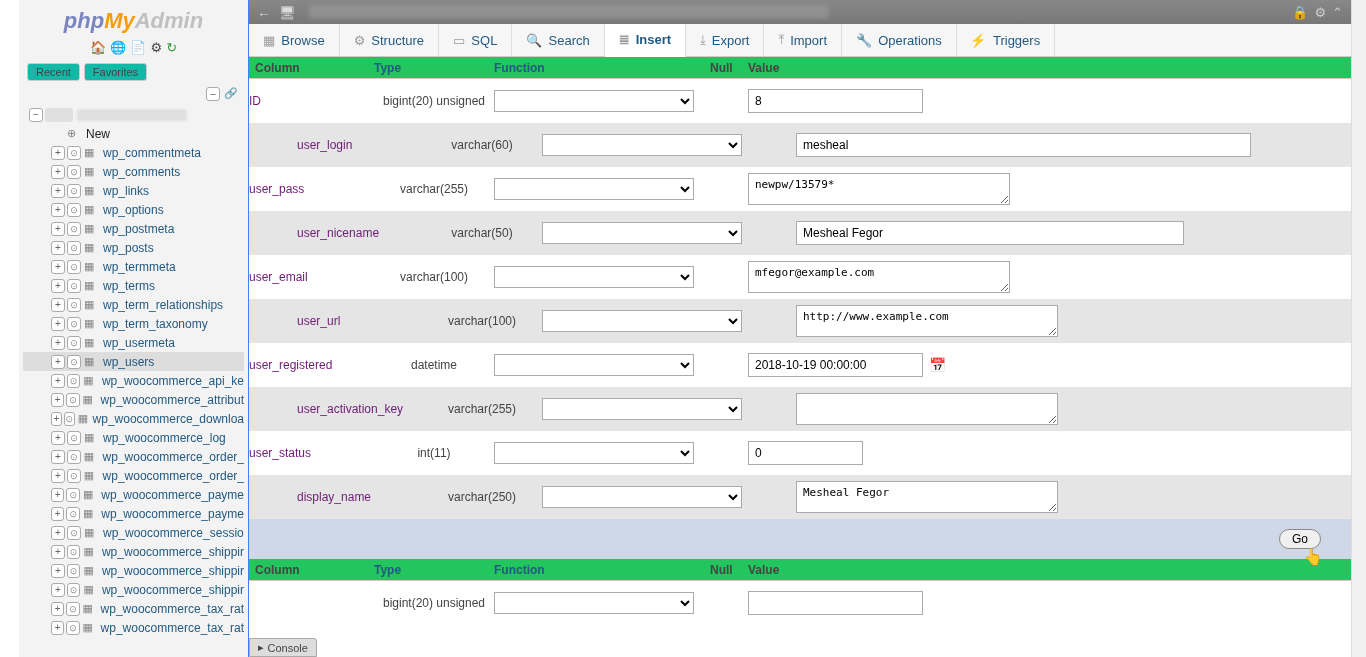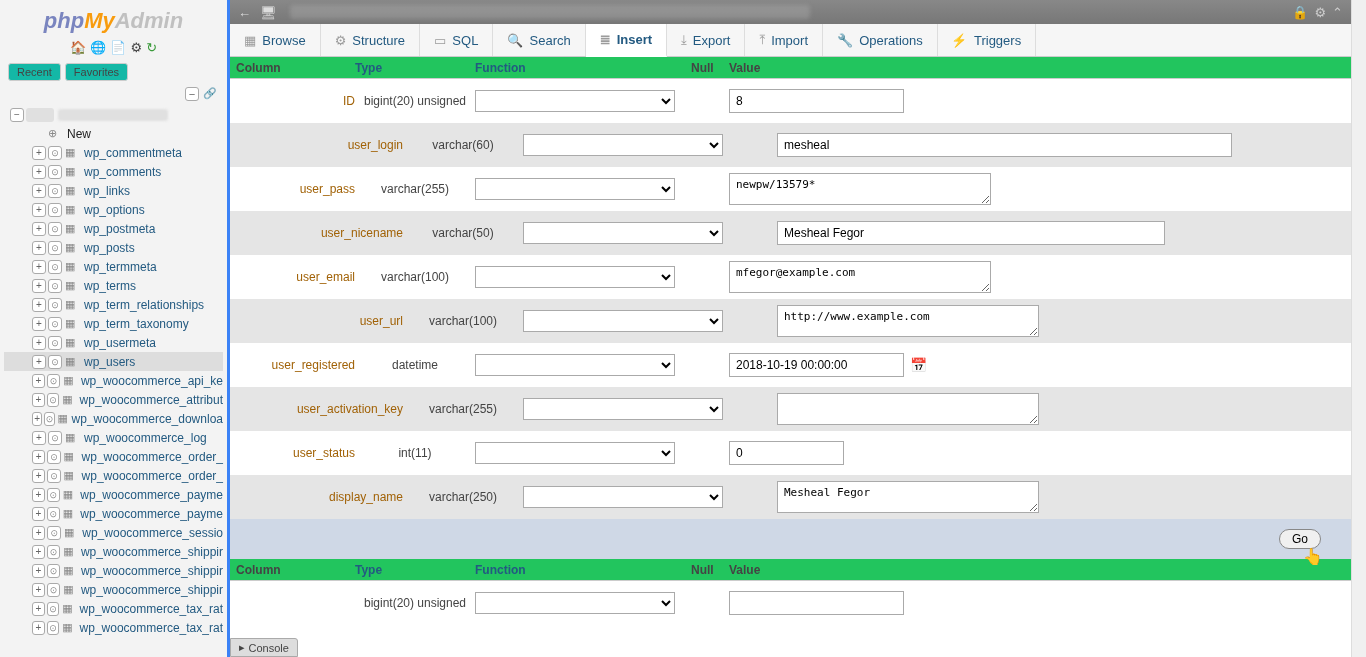--- a/index.html
+++ b/index.html
@@ -1,18 +1,18 @@
 <!DOCTYPE html>
 <html><head>
 <meta charset="utf-8">
 <style>
 * { box-sizing: border-box; margin: 0; padding: 0; }
 body { font-family: sans-serif; font-size: 12px; color: #444; background: #fff; overflow: hidden; }
 .app { display: flex; width: 1366px; height: 657px; }
-.sidebar { width: 230px; background: #f3f3f3; border-right: 3px solid #3b82f6; display: flex; flex-direction: column; overflow: hidden; }
+.sidebar { width: 230px; background: #f3f3f3; border-right: 1px solid #3b82f6; display: flex; flex-direction: column; overflow: hidden; margin-left: 19px; }
 .logo { padding: 8px 12px 4px; text-align: center; }
 .logo-text { font-family: Verdana, sans-serif; font-size: 22px; font-style: italic; font-weight: bold; }
 .logo-php { color: #7a85bf; }
 .logo-my { color: #f89c0e; }
 .logo-admin { color: #c0c0c0; }
 .logo-icons { display: flex; justify-content: center; gap: 4px; padding: 2px 0 6px; }
 .logo-icons span { font-size: 13px; cursor: pointer; }
 .nav-tabs { display: flex; gap: 4px; padding: 2px 8px 6px; }
 .nav-tab { background: #14b8a6; border: 1px solid #ccc; border-radius: 3px; padding: 2px 8px; cursor: pointer; font-size: 11px; }
 .collapse-row { display: flex; justify-content: flex-end; gap: 4px; padding: 0 10px 4px; }
@@ -43,21 +43,21 @@
 
 .content { flex: 1; overflow-y: auto; background: #fff; }
 .hdr-row { display: flex; background: #22c55e; border-bottom: 1px solid #ccc; font-weight: bold; color: #235a81; height: 22px; align-items: center; }
 .col-column { width: 125px; padding-left: 6px; }
 .col-type { width: 120px; }
 .col-func { width: 216px; }
 .col-null { width: 38px; }
 .col-value { flex: 1; }
 .frow { display: flex; align-items: center; min-height: 44px; padding: 4px 0; }
 .frow.odd { background: #e5e5e5; padding-left: 48px; }
-.fcol-name { width: 125px; text-align: right; color: #a16207; }
+.fcol-name { width: 125px; text-align: left; color: #701a75; }
 .fcol-type { width: 120px; text-align: center; color: #444; }
 .fcol-func { width: 216px; }
 .fcol-func select { width: 200px; height: 22px; border: 1px solid #aaa; background: #fff; }
 .fcol-null { width: 38px; }
 .fcol-value { flex: 1; display: flex; align-items: center; gap: 6px; padding-right: 12px; }
 .fcol-value input[type=text] { height: 24px; border: 1px solid #aaa; padding: 0 6px; font-size: 12px; }
 .fcol-value textarea { border: 1px solid #aaa; padding: 4px 6px; font-family: monospace; font-size: 11px; resize: both; }
 .inp-small { width: 175px; }
 .inp-mid { width: 388px; }
 .inp-wide { width: 455px; }

